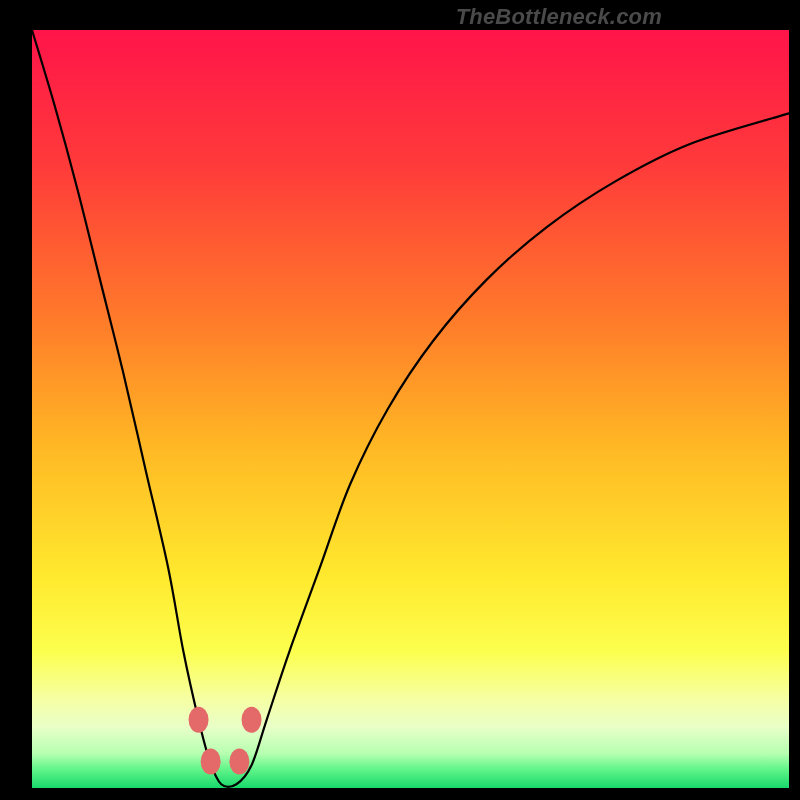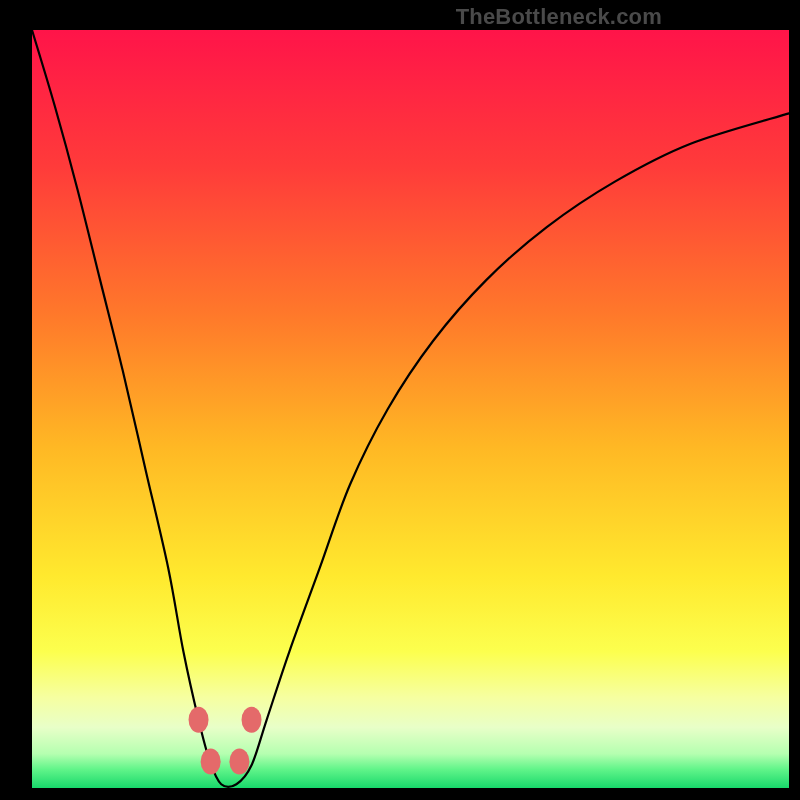--- a/index.html
+++ b/index.html
@@ -8,20 +8,21 @@
     width: 800px;
     height: 800px;
     background: #000000;
     overflow: hidden;
     font-family: Arial, Helvetica, sans-serif;
   }
   .canvas {
     position: relative;
     width: 672px;
     height: 800px;
+    font-style: italic;
   }
   .attribution {
     position: absolute;
     top: 4px;
     right: 10px;
     color: #4a4a4a;
     font-size: 22px;
     font-weight: 600;
     letter-spacing: 0.2px;
     z-index: 10;

